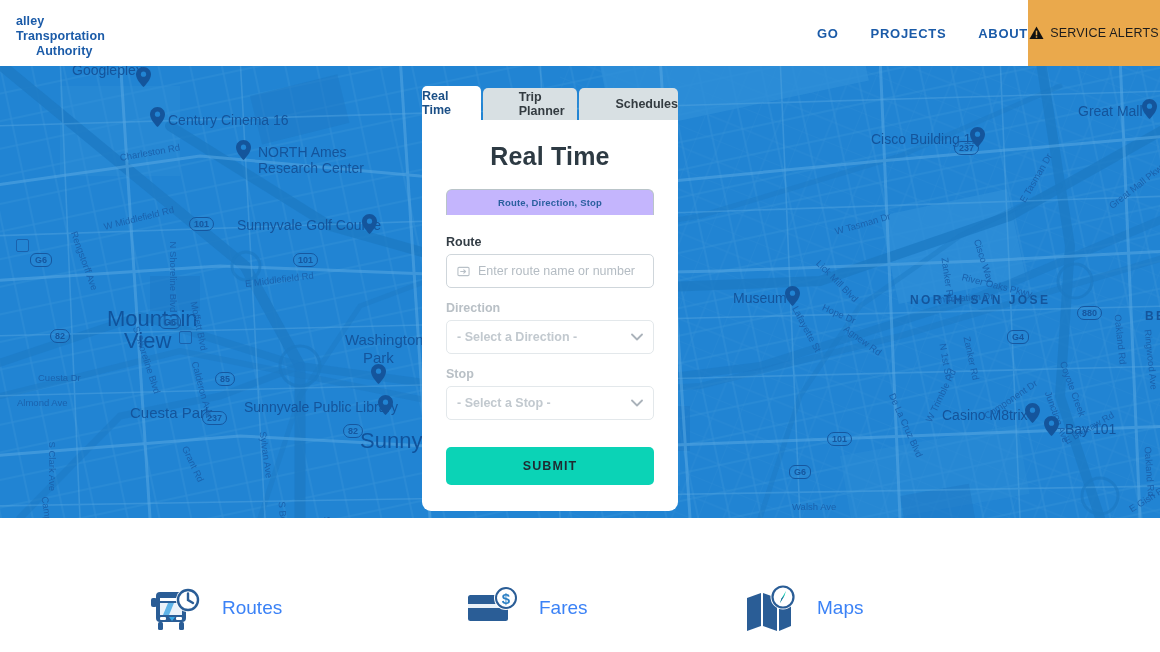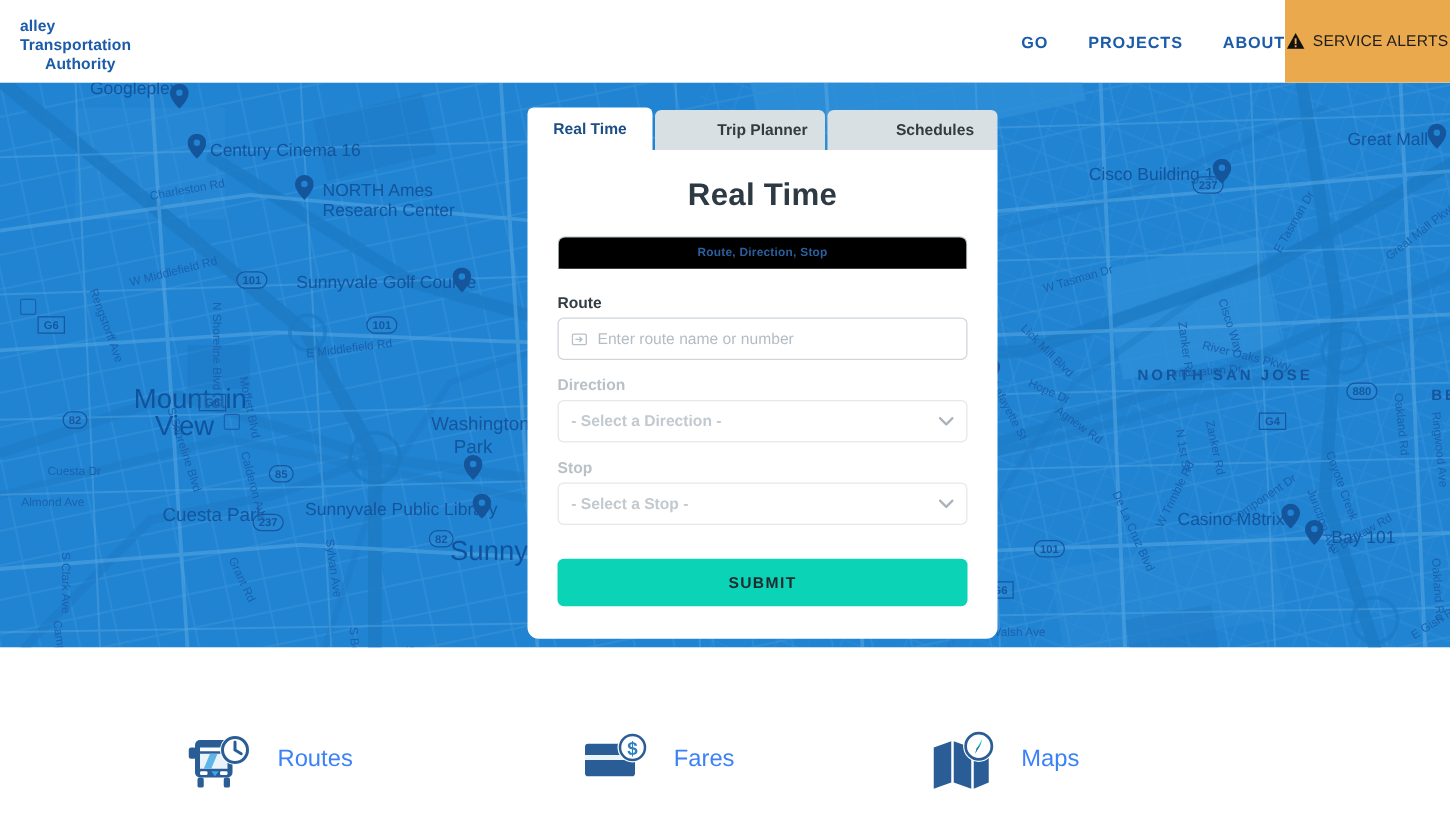--- a/index.html
+++ b/index.html
@@ -68,30 +68,30 @@
   .mlabel.park { font-size: 15px; color: #14559c; }
   .mlabel.nbhd { font-size: 12px; letter-spacing: 2.4px; font-weight: 600; color: #14559c; }
   .mlabel.st { font-size: 9.5px; color: #1a62ad; }
   .pin { position: absolute; width: 15px; height: 20px; }
   .shield {
     position: absolute; border: 1.4px solid #16579f; color: #16579f;
     font-size: 9px; font-weight: 600; border-radius: 7px;
     padding: 1px 4px 1px; background: rgba(45,140,214,.35);
     line-height: 10px;
   }
-  .shield.sq { border-radius: 0; }
+  .shield.sq { border-radius: 6px; }
   .boxico {
     position: absolute; border: 1.3px solid #1a62ad; width: 13px; height: 13px;
     border-radius: 2px; background: rgba(45,140,214,.25);
   }
 
   
   .widget {
     position: absolute; left: 422px; top: 86px;
-    width: 376px; z-index: 30;
+    width: 256px; z-index: 30;
   }
   .tabs { display: flex; height: 34px; align-items: flex-end; }
   .tab {
     flex: 1; height: 32px; display: flex; align-items: center; justify-content: center;
     background: #d8e0e3; color: #333b40; font-size: 12.5px; font-weight: bold;
     border-radius: 5px 5px 0 0; cursor: pointer;
     box-shadow: inset 0 0 0 0 transparent;
   }
   .tab + .tab { margin-left: 2px; padding-left: 36px; }
   .tab.active {
@@ -107,21 +107,21 @@
   }
   .toggle { display: flex; height: 26px; margin-bottom: 20px; }
   .tgl {
     flex: 1; display: flex; align-items: center; justify-content: center;
     font-size: 9.5px; font-weight: bold; letter-spacing: .2px;
     background: #dce4e6; color: #4b5a63; cursor: pointer;
   }
   .tgl:first-child { border-radius: 6px 6px 0 0; }
   .tgl:last-child  { border-radius: 6px 6px 0 0; }
   .tgl.on {
-    background: #000000; color: #2a5f9e;
+    background: #c4b5fd; color: #2a5f9e;
     border: 1px solid #b9c4c9; border-bottom: none;
   }
   .fgroup { margin-bottom: 13px; }
   .flabel {
     font-size: 12.5px; font-weight: bold; color: #333d45;
     display: block; margin-bottom: 5px;
   }
   .flabel.dim { color: #b9c0c6; }
   .field {
     height: 34px; border: 1px solid #cfd6db; border-radius: 5px;

